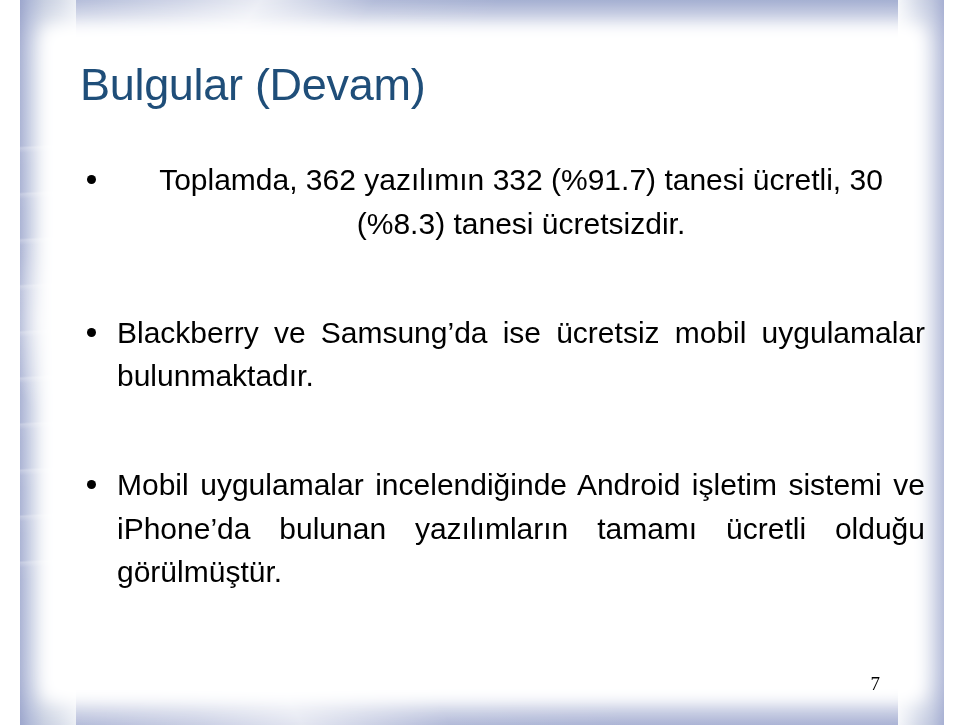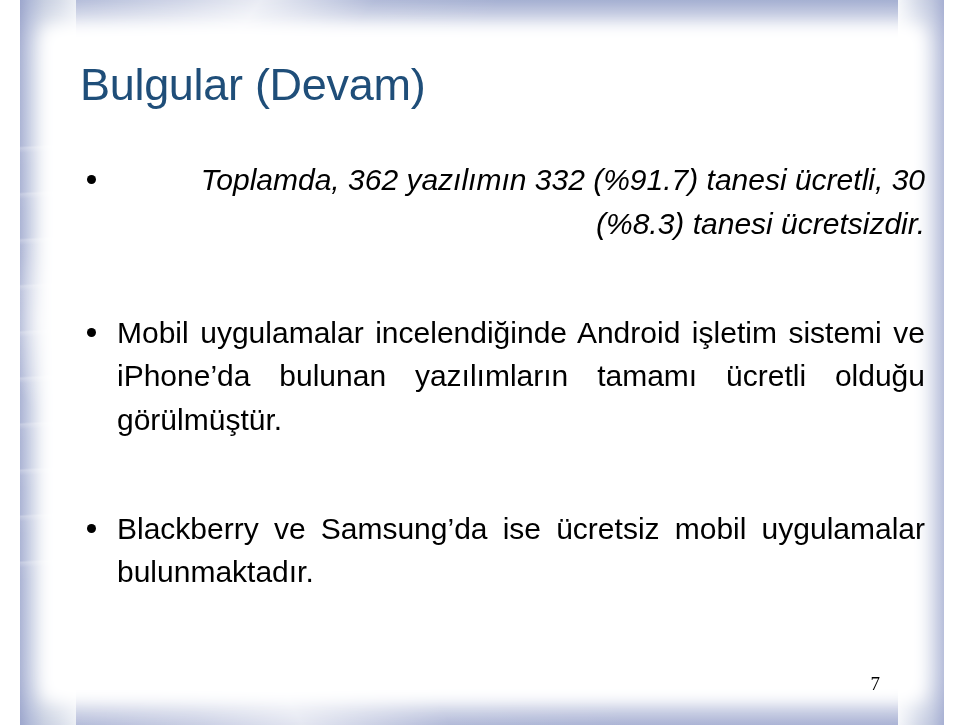--- a/index.html
+++ b/index.html
@@ -172,22 +172,21 @@
     display: block;
   }
   
   .bullet-item .para::after {
     content: "";
     display: inline-block;
     width: 100%;
   }
 
   .bullet-item.loose {
-    text-align: right;
-    font-style: italic;
+    text-align: center;
   }
 
   .page-number {
     position: absolute;
     right: 64px;
     bottom: 30px;
     font-family: "Liberation Serif", serif;
     font-size: 19px;
     color: #000000;
   }
@@ -218,26 +217,26 @@
 
     <div class="body-block">
 
       <div class="bullet-item loose">
         <span class="dot"></span>
         <span class="para">Toplamda, 362 yazılımın 332 (%91.7) tanesi ücretli, 30 (%8.3) tanesi ücretsizdir.</span>
       </div>
 
       <div class="bullet-item">
         <span class="dot"></span>
+        <span class="para">Blackberry ve Samsung’da ise ücretsiz mobil uygulamalar bulunmaktadır.</span>
+      </div>
+
+      <div class="bullet-item">
+        <span class="dot"></span>
         <span class="para">Mobil uygulamalar incelendiğinde Android işletim sistemi ve iPhone’da bulunan yazılımların tamamı ücretli olduğu görülmüştür.</span>
       </div>
 
-      <div class="bullet-item">
-        <span class="dot"></span>
-        <span class="para">Blackberry ve Samsung’da ise ücretsiz mobil uygulamalar bulunmaktadır.</span>
-      </div>
-
     </div>
 
     <div class="page-number">7</div>
 
   </div>
 </div>
 
 </body></html>

